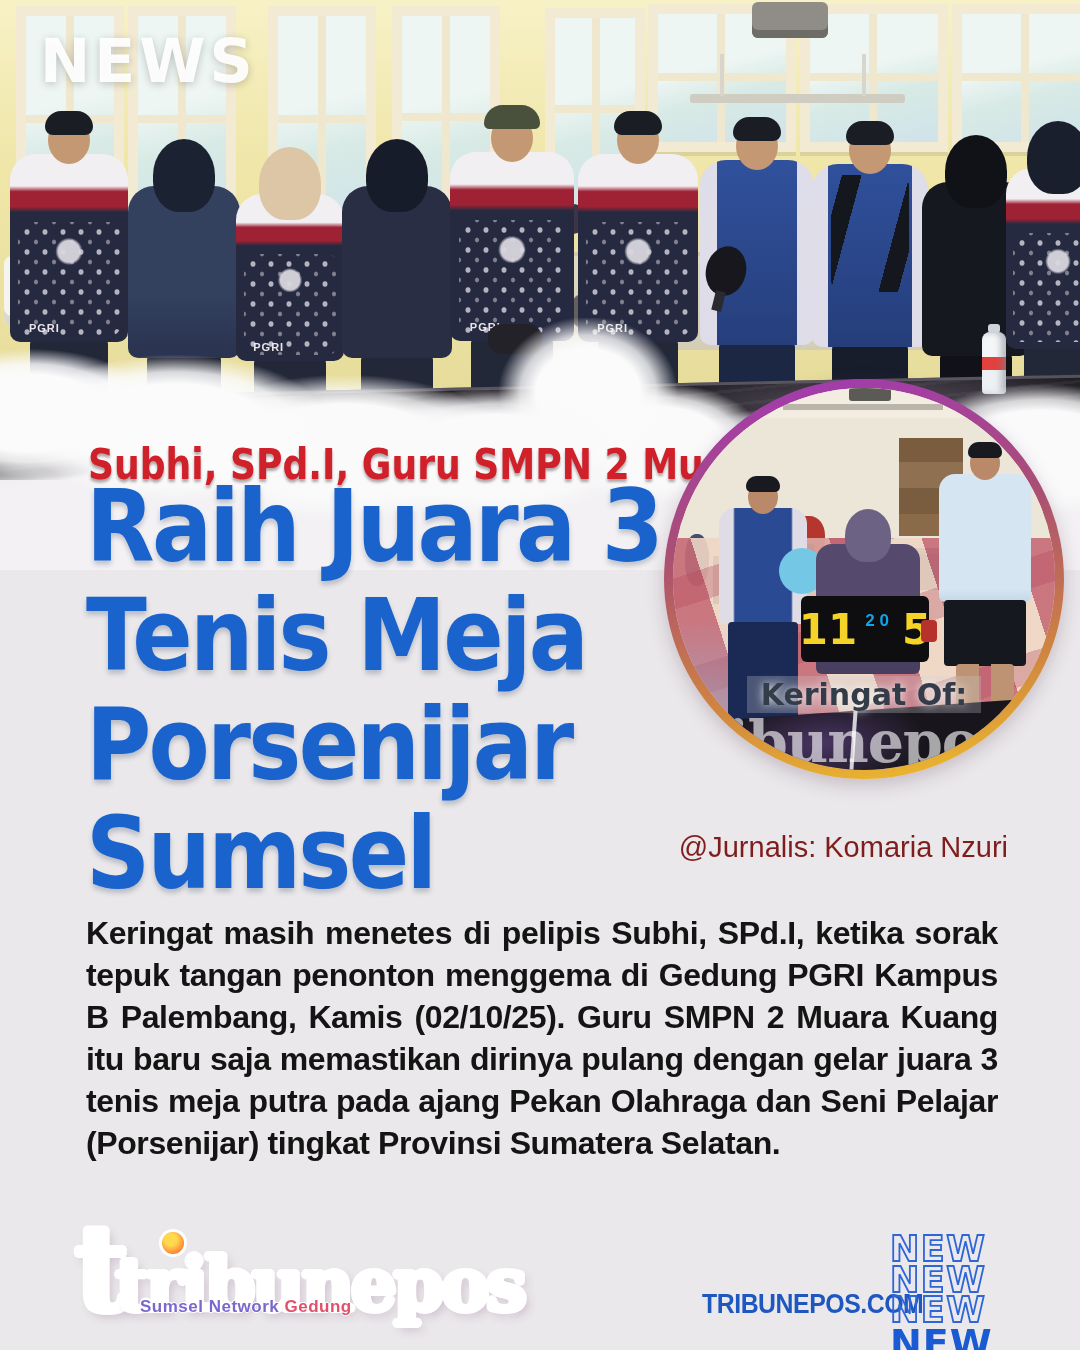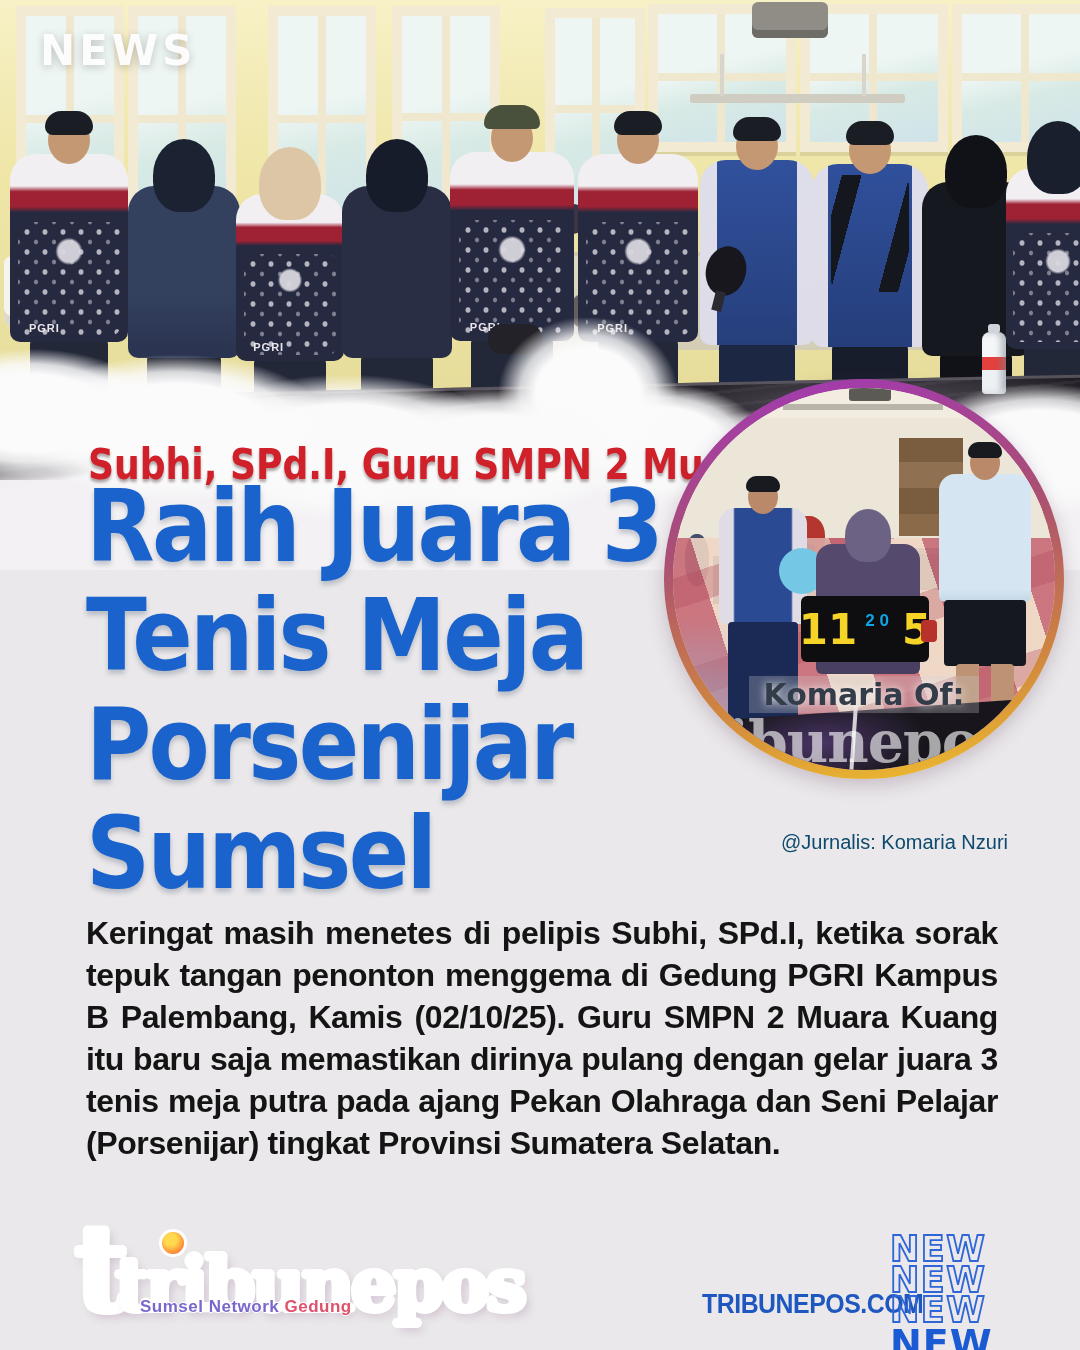--- a/index.html
+++ b/index.html
@@ -78,21 +78,21 @@
      radial-gradient(115px 65px at 660px 125px,#fafafb 0 55%,rgba(250,250,251,.8) 70%,rgba(250,250,251,0) 92%),
      radial-gradient(130px 65px at 780px 150px,#f8f8f9 0 55%,rgba(248,248,249,.8) 70%,rgba(248,248,249,0) 92%),
      radial-gradient(140px 65px at 910px 150px,#f8f8f9 0 55%,rgba(248,248,249,.8) 70%,rgba(248,248,249,0) 92%),
      radial-gradient(150px 72px at 1040px 132px,#fafafb 0 55%,rgba(250,250,251,.8) 70%,rgba(250,250,251,0) 92%),
      radial-gradient(420px 120px at 190px 225px,#f3f1f3 0 60%,rgba(243,241,243,0) 95%),
      radial-gradient(470px 125px at 690px 235px,#f3f1f3 0 60%,rgba(243,241,243,0) 95%),
      radial-gradient(340px 115px at 1020px 228px,#f3f1f3 0 60%,rgba(243,241,243,0) 95%),
      radial-gradient(280px 95px at 455px 215px,#f6f4f6 0 60%,rgba(246,244,246,0) 95%);}
 
   
-  .news{position:absolute;left:40px;top:26px;z-index:7;font-size:42px;font-weight:bold;letter-spacing:4px;
+  .news{position:absolute;left:40px;top:26px;z-index:7;font-size:60px;font-weight:bold;letter-spacing:4px;
         color:rgba(255,255,255,.93);text-shadow:0 2px 8px rgba(0,0,0,.22);font-family:"DejaVu Sans",sans-serif;}
   .kicker{position:absolute;left:88px;top:440px;z-index:8;font-size:42px;font-weight:bold;color:#d0202a;
           transform:scaleX(.86);transform-origin:left;white-space:nowrap;
           text-shadow:0 3px 3px rgba(40,10,10,.35);font-family:"DejaVu Sans",sans-serif;}
   .hl{position:absolute;left:86px;top:472px;z-index:8;transform:scaleX(.9);transform-origin:left;}
   .hl div{font-size:99px;line-height:109px;font-weight:bold;color:#1a63cc;letter-spacing:-3px;
           white-space:nowrap;text-shadow:0 4px 6px rgba(40,60,90,.25);font-family:"DejaVu Sans",sans-serif;}
 
   
   .ring{position:absolute;left:664px;top:379px;width:400px;height:400px;border-radius:50%;z-index:9;
@@ -132,21 +132,21 @@
   .in-ttable{position:absolute;left:-30px;top:322px;width:450px;height:100px;background:#18161c;transform:rotate(-4deg);z-index:5;
      background-image:radial-gradient(140px 60px at 40% 30%,rgba(122,82,170,.5),transparent 75%);}
   .in-ttable::after{content:"";position:absolute;left:46%;top:-6px;width:4px;height:112%;
      background:rgba(240,240,240,.85);transform:rotate(8deg);}
   .wm1{position:absolute;left:0;right:0;top:288px;text-align:center;z-index:6;}
   .wm1 span{display:inline-block;padding:1px 14px;background:rgba(205,205,210,.28);font-size:30px;font-weight:bold;
      color:#333c49;text-shadow:0 0 10px rgba(255,255,255,.85);font-family:"DejaVu Sans",sans-serif;}
   .wm2{position:absolute;left:0;right:0;top:320px;text-align:center;z-index:6;font-size:57px;font-weight:bold;
      color:rgba(255,255,255,.62);letter-spacing:-1px;font-family:"DejaVu Serif",serif;}
 
-  .journo{position:absolute;right:72px;top:831px;z-index:8;font-size:20px;color:#0c4a6e;}
+  .journo{position:absolute;right:72px;top:831px;z-index:8;font-size:29px;color:#7f1d1d;}
 
   .body-text{position:absolute;left:86px;top:912px;width:912px;z-index:8;font-size:32px;line-height:42px;
      font-weight:bold;color:#141414;text-align:justify;letter-spacing:-0.4px;}
 
   
   .logo{position:absolute;left:74px;top:1214px;z-index:8;display:flex;align-items:baseline;height:120px;}
   .halo{text-shadow:3px 0 0 #fff,-3px 0 0 #fff,0 3px 0 #fff,0 -3px 0 #fff,
         2px 2px 0 #fff,-2px 2px 0 #fff,2px -2px 0 #fff,-2px -2px 0 #fff,4px 5px 10px rgba(120,60,120,.25);}
   .logo-t{font-family:"DejaVu Serif",serif;font-weight:bold;font-size:120px;line-height:.9;
      background:radial-gradient(circle at 45% 38%,#ffe95c 0 28%,#ffb644 48%,#f46a4e 74%,#e4486e 100%);
@@ -329,21 +329,21 @@
       <div class="in-card"></div>
       <div class="in-board">
         <span class="big">11</span>
         <span class="mini">20</span>
         <span class="big">5</span>
       </div>
       <div class="in-armband"></div>
       <div class="in-ttable"></div>
 
       <div class="wm1">
-        <span>Komaria Of:</span>
+        <span>Keringat Of:</span>
       </div>
       <div class="wm2">tribunepos.com</div>
     </div>
   </div>
 
   <div class="journo">@Jurnalis: Komaria Nzuri</div>
 
   <div class="body-text">Keringat masih menetes di pelipis Subhi, SPd.I, ketika sorak tepuk tangan penonton menggema di Gedung PGRI Kampus B Palembang, Kamis (02/10/25). Guru SMPN 2 Muara Kuang itu baru saja memastikan dirinya pulang dengan gelar juara 3 tenis meja putra pada ajang Pekan Olahraga dan Seni Pelajar (Porsenijar) tingkat Provinsi Sumatera Selatan.</div>
 
   <div class="logo">

